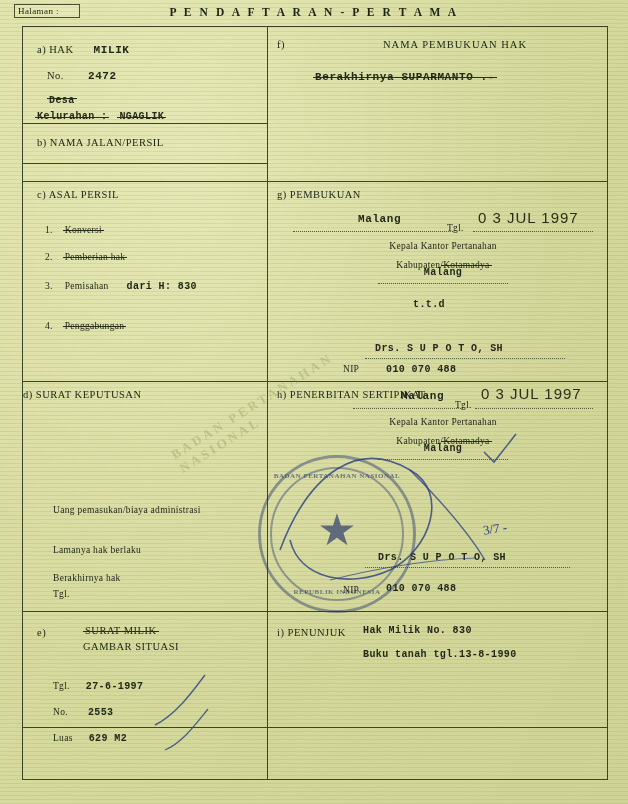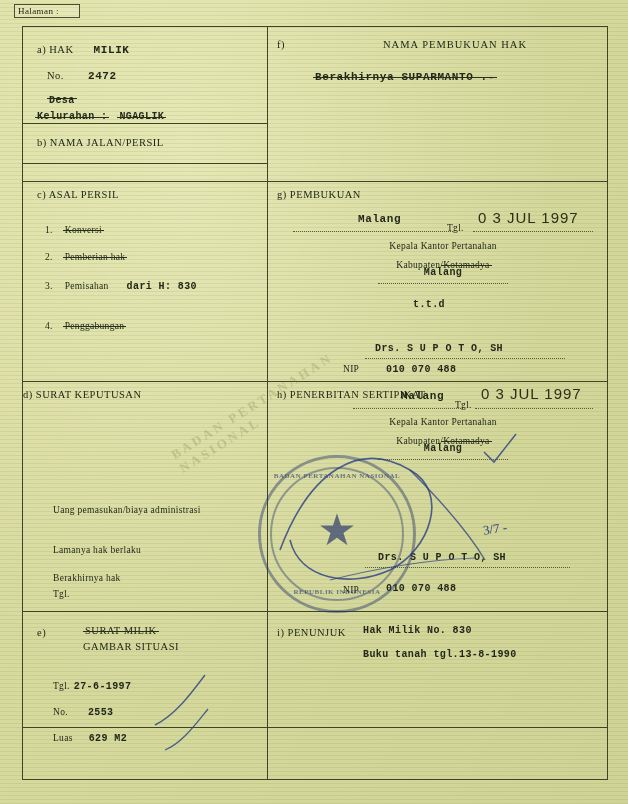--- a/index.html
+++ b/index.html
@@ -111,20 +111,21 @@
 <body>
 
 <div class="paper-texture"></div>
 
 <div class="page">
 
   <div class="halaman">
     <span class="box">Halaman :</span>
   </div>
 
+  <div class="doc-title">P E N D A F T A R A N - P E R T A M A</div>
 
   <div class="frame">
     <div class="vline"></div>
 
     <div class="hline" style="left:0;width:244px;top:96px;"></div>
     <div class="hline" style="left:0;width:244px;top:136px;"></div>
     <div class="hline" style="left:244px;width:340px;top:154px;"></div>
     <div class="hline" style="left:0;width:244px;top:154px;"></div>
     <div class="hline" style="left:0;width:584px;top:354px;"></div>
     <div class="hline" style="left:0;width:584px;top:584px;"></div>
@@ -177,21 +178,21 @@
     <div class="cell lbl-sm" style="left:30px;top:518px;">Lamanya hak berlaku</div>
     <div class="cell lbl-sm" style="left:30px;top:546px;">Berakhirnya hak</div>
     <div class="cell lbl-sm" style="left:30px;top:562px;">Tgl.</div>
 
     <div class="cell lbl" style="left:14px;top:600px;">e)</div>
     <div class="cell lbl strike" style="left:62px;top:598px;">SURAT MILIK</div>
     <div class="cell lbl" style="left:60px;top:614px;">GAMBAR SITUASI</div>
 
     <div class="cell" style="left:30px;top:648px;">
       <span class="lbl-sm">Tgl.</span>
-      <span class="type-sm" style="">27-6-1997</span>
+      <span class="type-sm" style="margin-left:12px;">27-6-1997</span>
     </div>
     <div class="cell" style="left:30px;top:674px;">
       <span class="lbl-sm">No.</span>
       <span class="type-sm" style="margin-left:16px;">2553</span>
     </div>
     <div class="cell" style="left:30px;top:700px;">
       <span class="lbl-sm">Luas</span>
       <span class="type-sm" style="margin-left:12px;">629 M2</span>
     </div>
 

